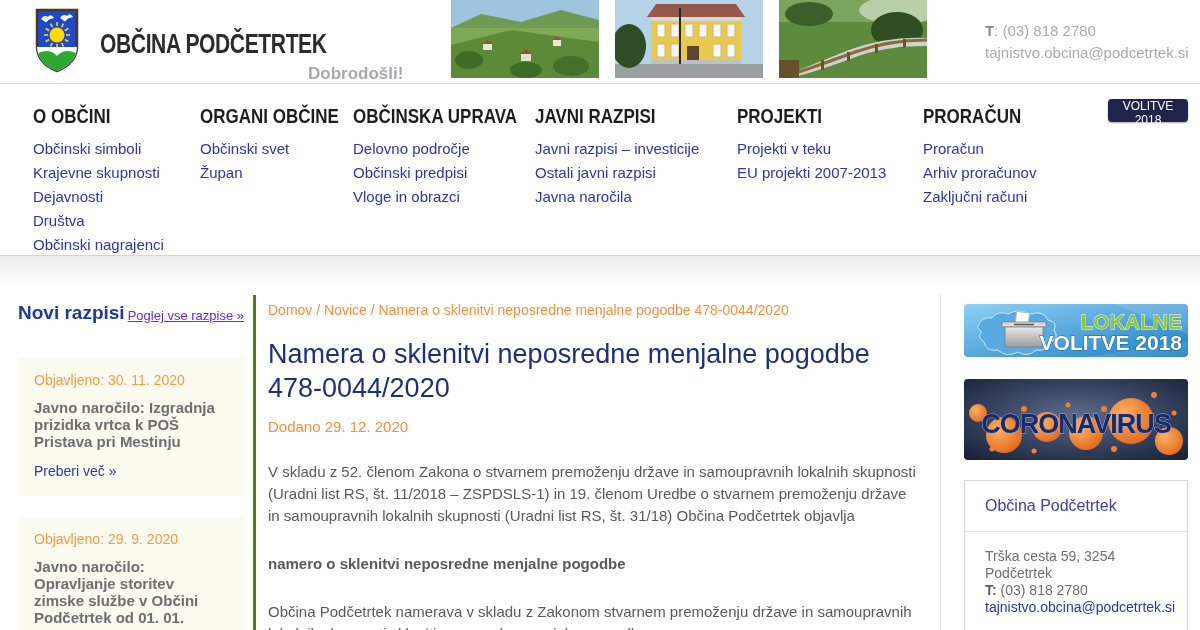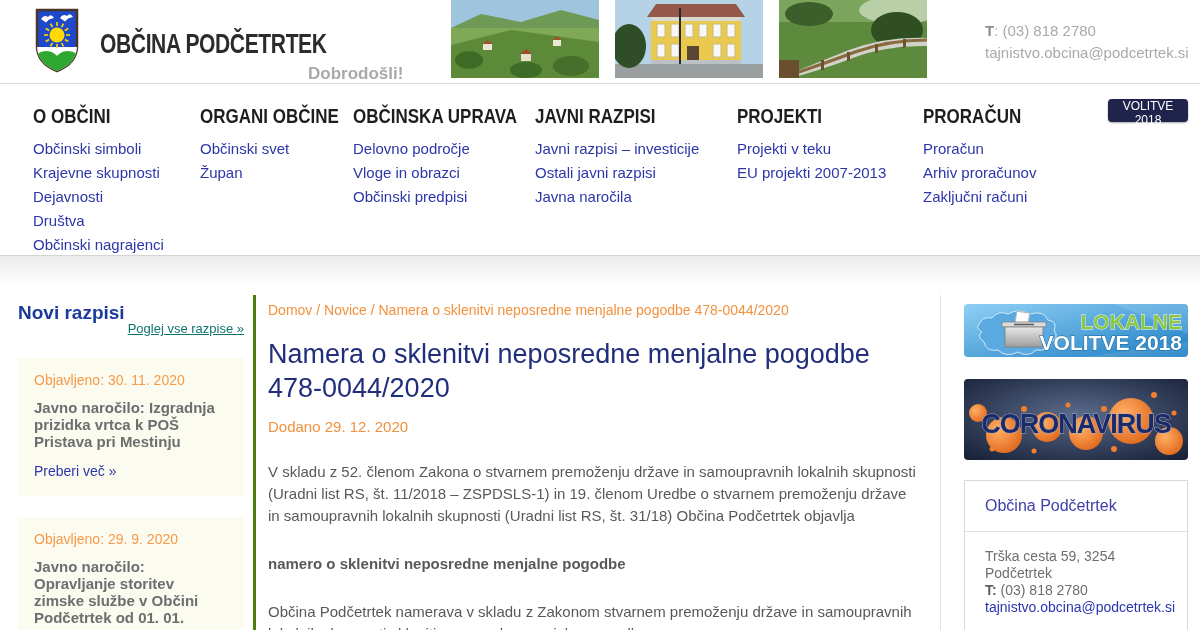--- a/index.html
+++ b/index.html
@@ -26,21 +26,21 @@
   .nav-col { position:absolute; top:20px; }
   .nav-col h2 { font-size:20px; font-weight:bold; color:#1d1d1f; letter-spacing:0; white-space:nowrap; transform:scaleX(0.85); transform-origin:left center; margin-bottom:9px; }
   .nav-col a { display:block; font-size:15px; color:#2c36a9; text-decoration:none; line-height:24px; cursor:pointer; white-space:nowrap; }
   .volitve-btn { position:absolute; left:1108px; top:14px; width:80px; height:23px; background:#20244d; color:#fff; font-size:12px; font-family:inherit; border:none; border-radius:4px; cursor:pointer; box-shadow:0 1px 2px rgba(0,0,0,.35); }
   .nav-shadow { position:absolute; left:0; top:255px; width:1200px; height:36px; border-top:1px solid #d5d5d5; background:linear-gradient(to bottom,#ebebeb 0,rgba(255,255,255,0) 80%); }
 
   
   .left-sb { position:absolute; left:18px; top:295px; width:226px; }
   .left-sb-head { position:relative; height:34px; }
   .left-sb-head h3 { position:absolute; left:0; top:7px; font-size:19px; font-weight:bold; color:#1b3a9c; }
-  .view-all { position:absolute; right:0; top:26px; font-size:13px; color:#0f766e; text-decoration:underline; cursor:pointer; }
+  .view-all { position:absolute; right:0; top:13px; font-size:13px; color:#6d28d9; text-decoration:underline; cursor:pointer; }
   .news-card { background:#fbfbef; padding:14px 20px 16px 16px; margin-top:29px; }
   .news-card .date { font-size:14px; color:#f59a4a; }
   .news-card .n-title { margin-top:11px; font-size:15px; font-weight:bold; line-height:17px; color:#6d6e70; }
   .news-card .more { display:inline-block; margin-top:13px; font-size:14px; color:#2c36a9; text-decoration:none; cursor:pointer; }
   .news-card.second { margin-top:21px; }
 
   
   .main-col { position:absolute; left:253px; top:295px; width:688px; height:335px; border-left:3px solid #4d7c0f; border-right:1px solid #e3e3e3; padding:7px 20px 0 12px; }
   .crumb { font-size:14px; color:#f2913e; }
   .crumb a { color:#f2913e; text-decoration:none; cursor:pointer; }
@@ -183,22 +183,22 @@
 
     <div class="nav-col" style="left:200px">
       <h2>ORGANI OBČINE</h2>
       <a>Občinski svet</a>
       <a>Župan</a>
     </div>
 
     <div class="nav-col" style="left:353px">
       <h2>OBČINSKA UPRAVA</h2>
       <a>Delovno področje</a>
+      <a>Občinski predpisi</a>
       <a>Vloge in obrazci</a>
-      <a>Občinski predpisi</a>
     </div>
 
     <div class="nav-col" style="left:535px">
       <h2>JAVNI RAZPISI</h2>
       <a>Javni razpisi – investicije</a>
       <a>Ostali javni razpisi</a>
       <a>Javna naročila</a>
     </div>
 
     <div class="nav-col" style="left:737px">

